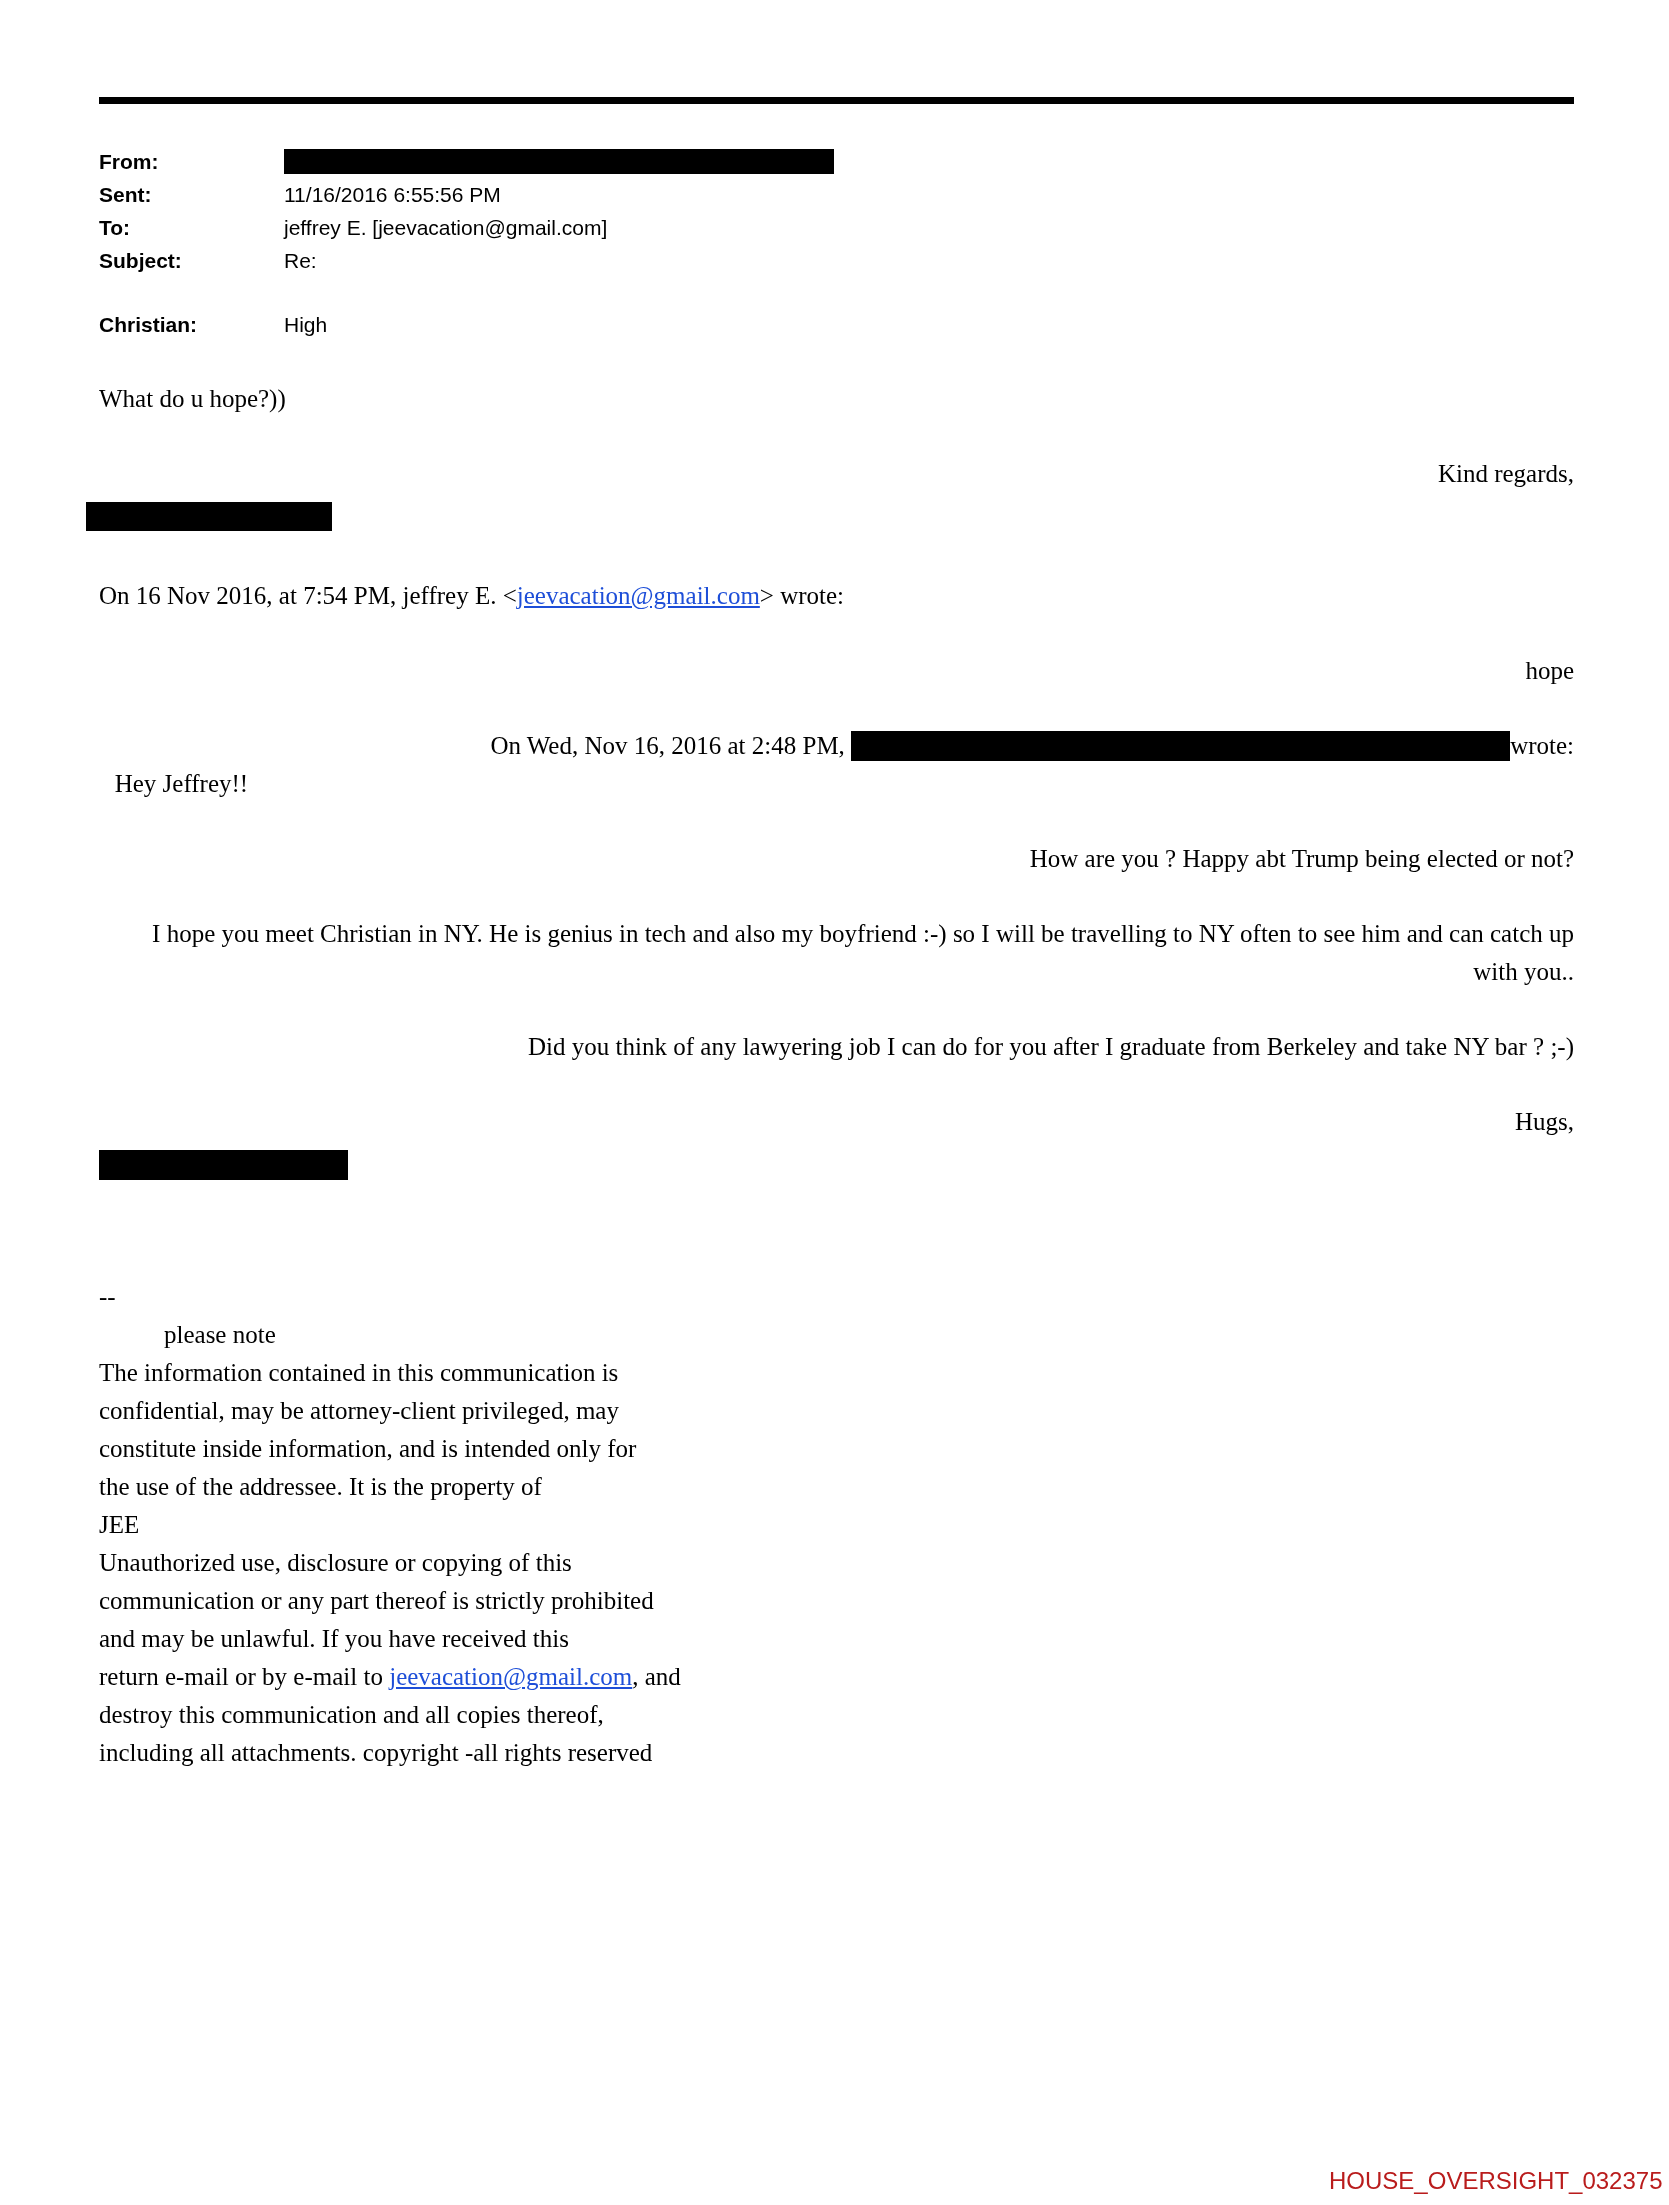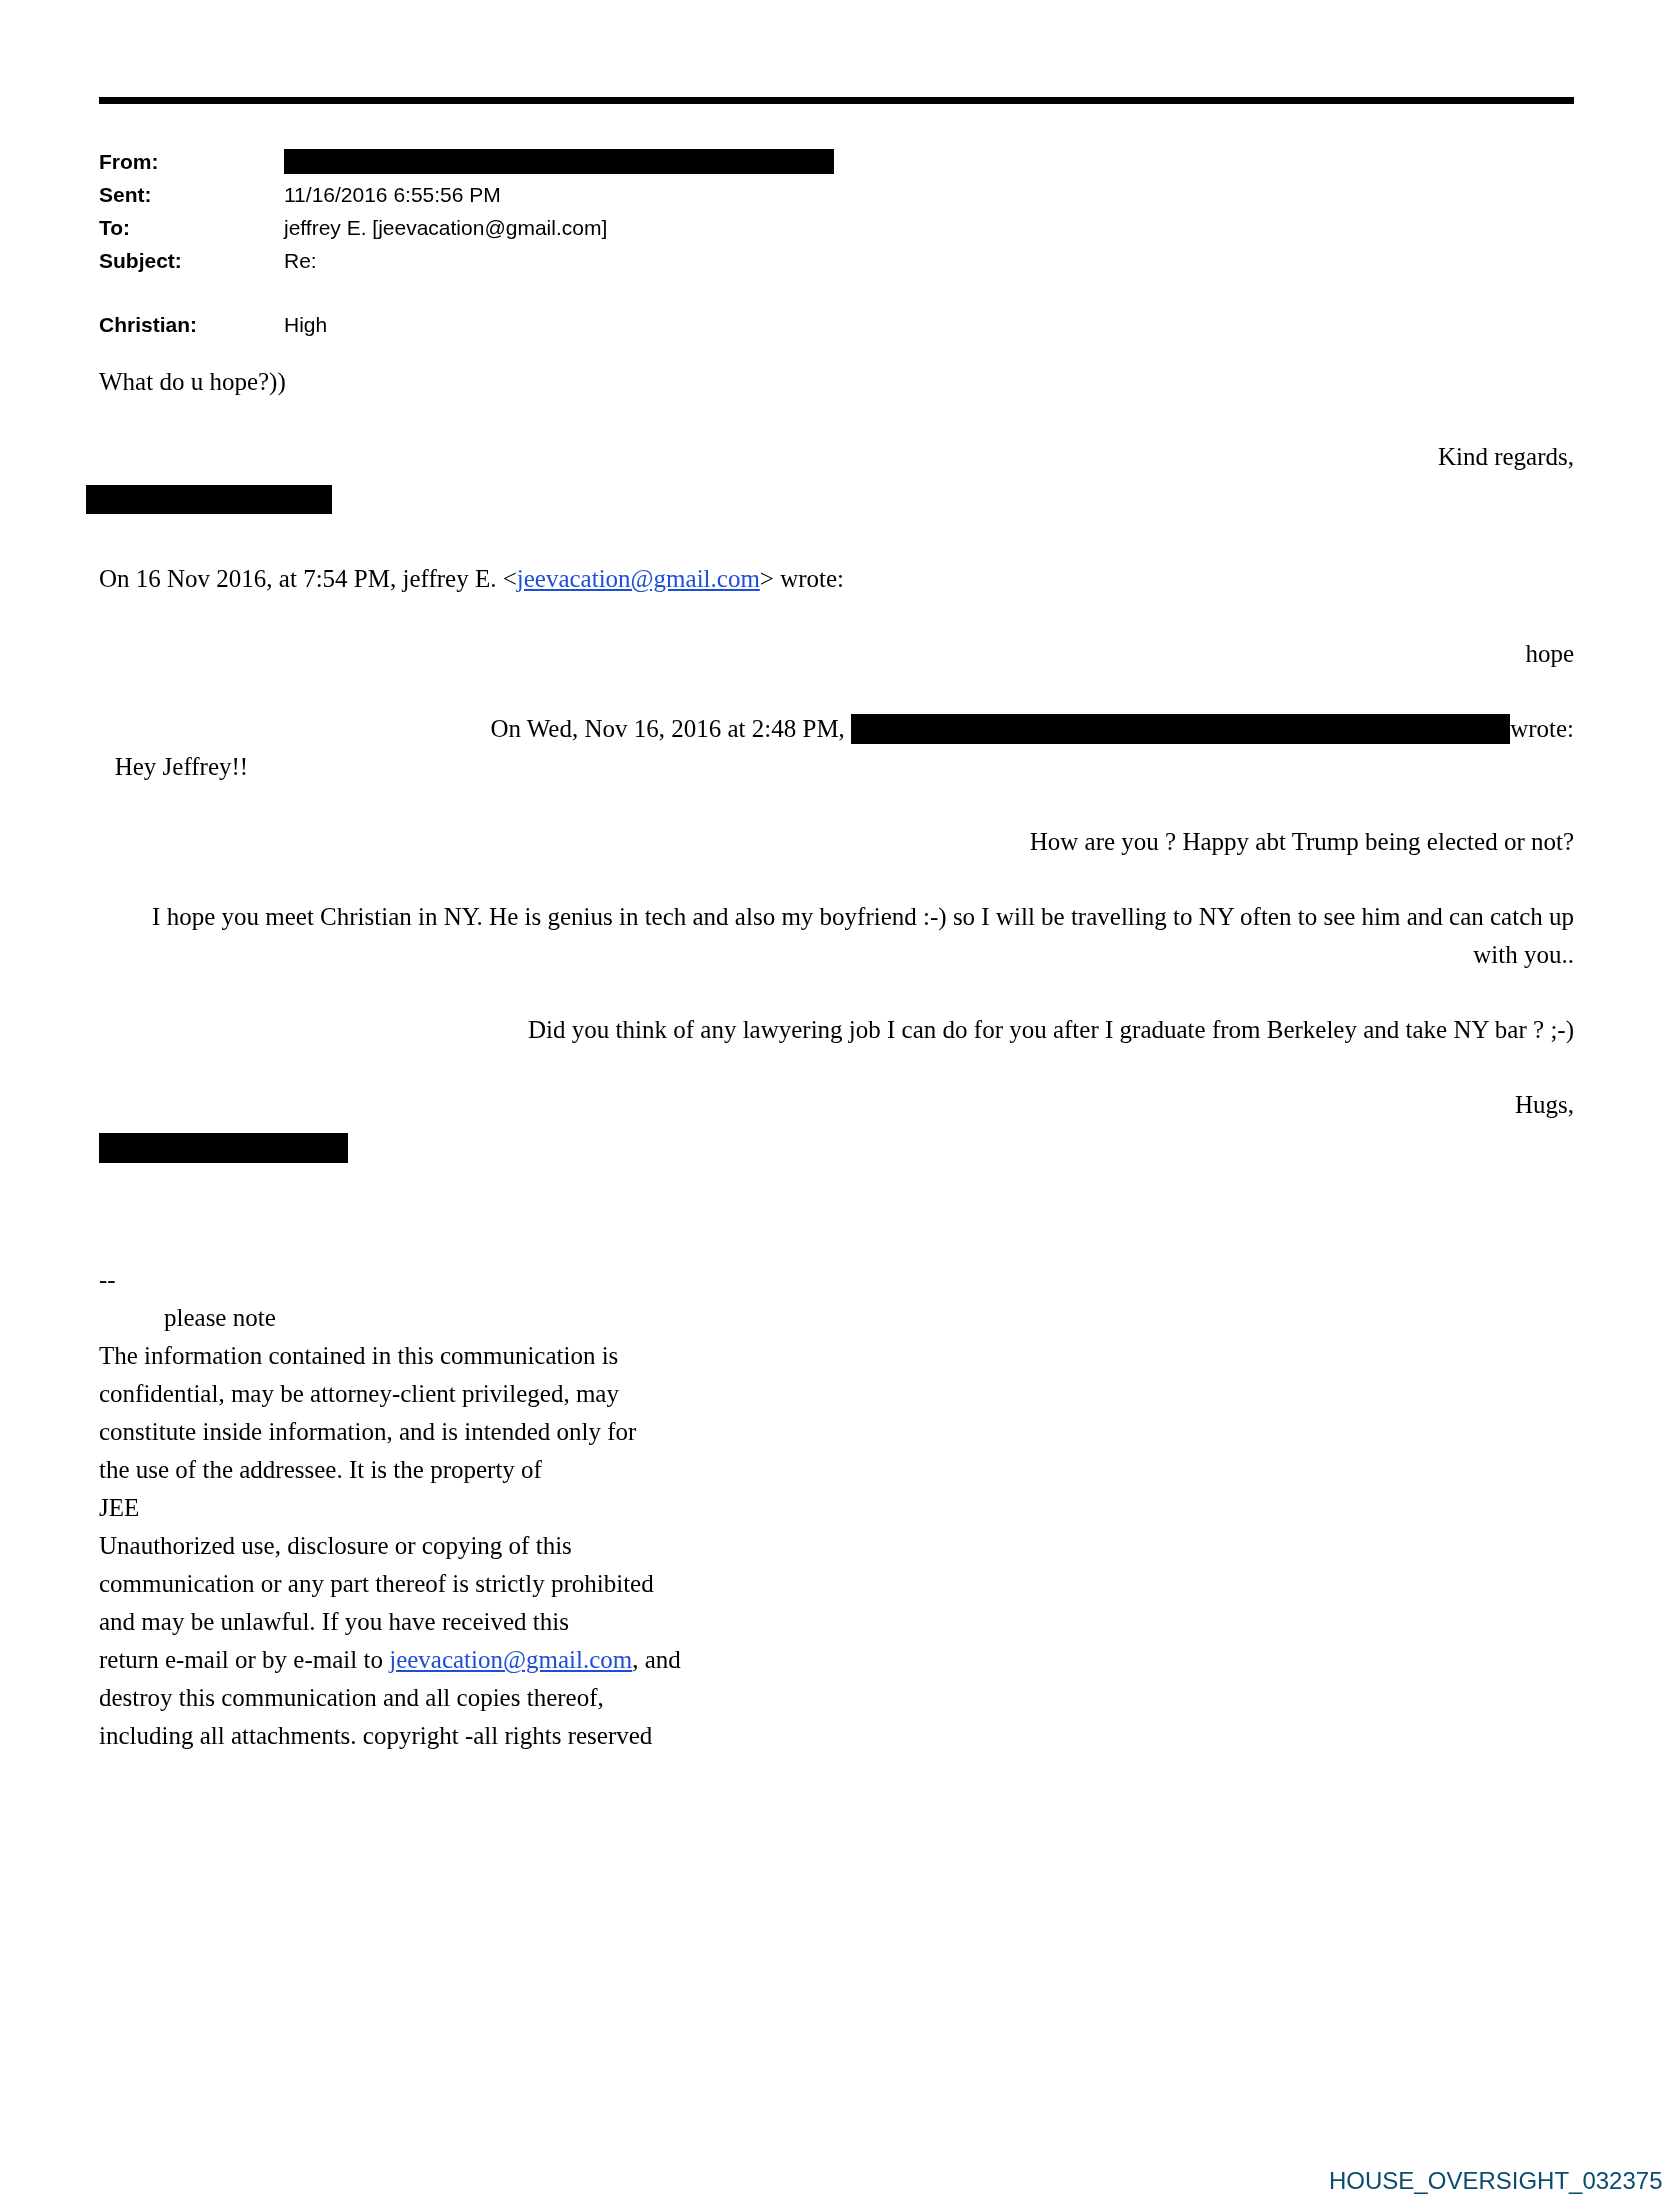--- a/index.html
+++ b/index.html
@@ -40,21 +40,21 @@
   
   .redact { background: #000000; display: inline-block; vertical-align: middle; }
   .redact-from { width: 550px; height: 25px; margin-top: 3.9px; }
   .redact-sig1 { width: 246px; height: 29px; margin-left: -13px; margin-top: 9.2px; display: block; }
   .redact-inline { width: 659px; height: 30px; vertical-align: -6.5px; }
   .redact-sig2 { width: 249px; height: 30px; margin-left: -15.7px; margin-top: 9.2px; display: block; }
   
   .body {
     font-size: 25px;
     line-height: 38px;
-    margin-top: 22px;
+    margin-top: 39px;
   }
   .para { margin: 0; }
   .mt { margin-top: 37px; text-align: right; }
   .mt-lg { margin-top: 46px; }
   a.email-link, .email-link {
     color: #1d4ed8;
     text-decoration: underline;
     cursor: pointer;
   }
   .quote {
@@ -66,21 +66,21 @@
   .separator { margin-top: 98px; }
   .note-line { padding-left: 65px; }
   .disc-line { line-height: 38px; }
   
   .footer-id {
     position: absolute;
     right: 6.5px;
     bottom: 10.5px;
     font-family: "Liberation Sans", sans-serif;
     font-size: 24px;
-    color: #0c4a6e;
+    color: #b91c1c;
   }
 </style>
 </head>
 <body>
 
 <div class="page">
 
   <div class="top-rule"></div>
 
   <div class="content">

